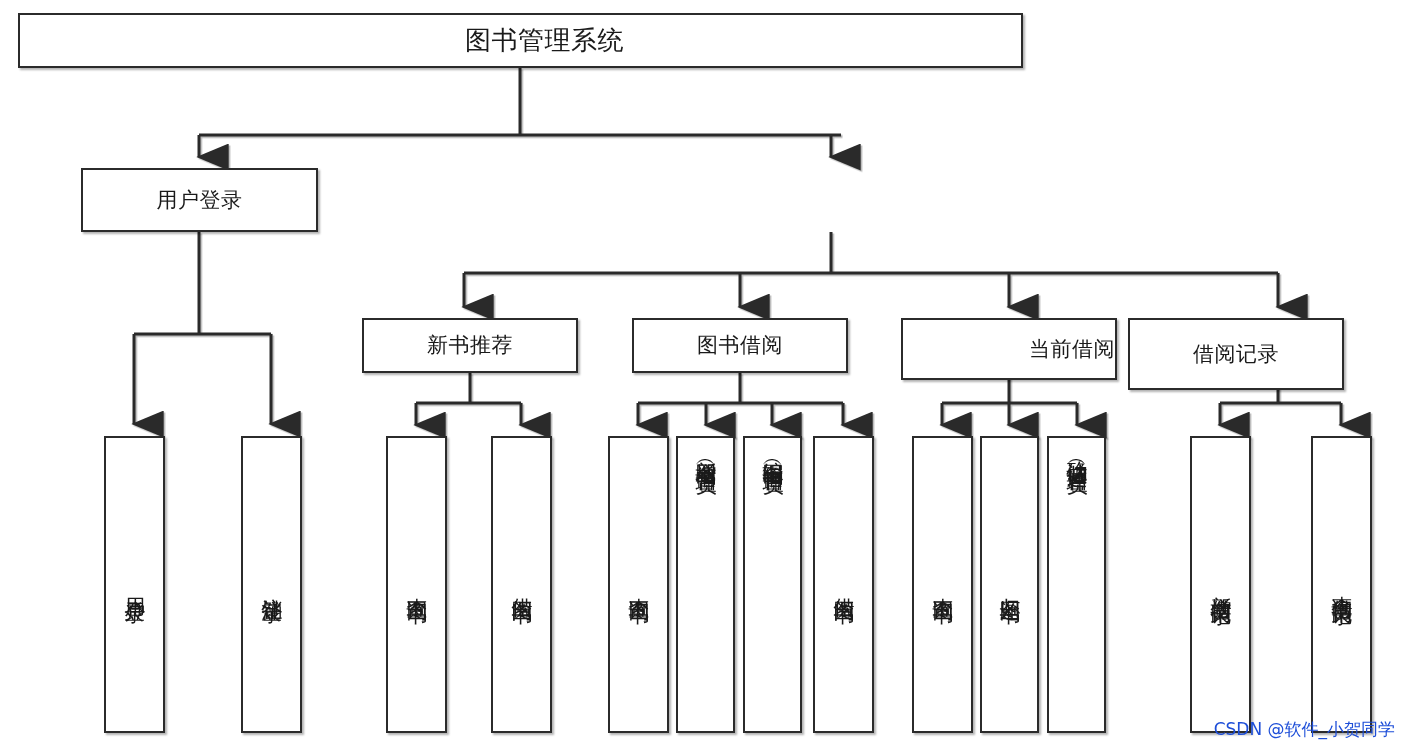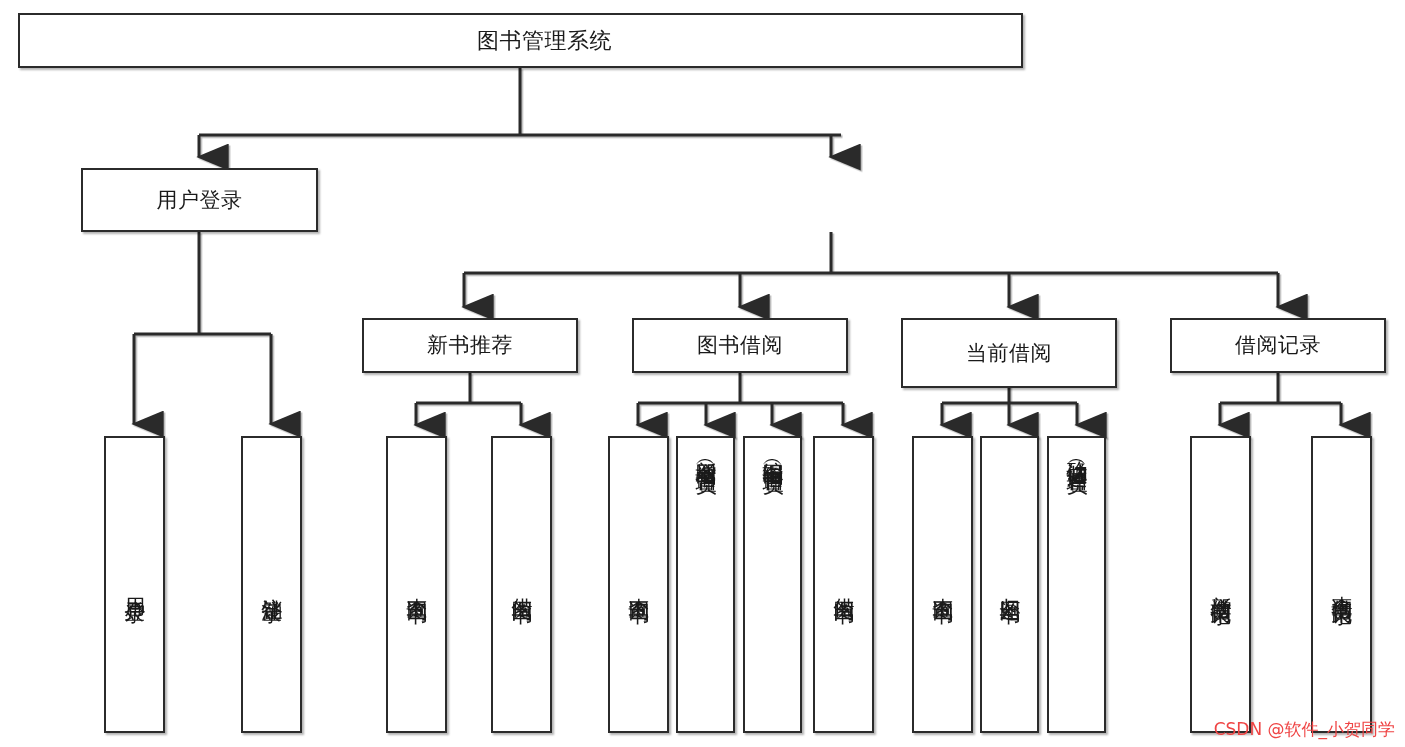--- a/index.html
+++ b/index.html
@@ -42,21 +42,21 @@
     color: #1a1a1a;
     line-height: 1.15;
     white-space: nowrap;
   }
   
   .node.horiz .node-label {
     font-size: 21px;
     letter-spacing: 0.5px;
   }
   .node.root .node-label {
-    font-size: 22px;
+    font-size: 26px;
     margin-left: 48px;
   }
   
   .node.leaf {
     align-items: flex-start;
     justify-content: center;
     padding-top: 6px;
   }
   .node.leaf .node-label {
     writing-mode: vertical-rl;
@@ -70,21 +70,21 @@
   
   .node.leaf.short {
     align-items: center;
     padding-top: 0;
   }
   .watermark {
     position: absolute;
     right: 10px;
     bottom: 6px;
     font-size: 17px;
-    color: #ef4444;
+    color: #1d4ed8;
     white-space: nowrap;
     z-index: 5;
     font-family: "DejaVu Sans", "Liberation Sans", sans-serif;
   }
 </style>
 </head>
 <body>
 
 <div id="canvas">
 
@@ -154,25 +154,25 @@
 
 
   <div class="node horiz" style="left:632px; top:318px; width:216px; height:55px;">
     <span class="node-label">图书借阅</span>
   </div>
 
   <div class="node horiz" style="left:362px; top:318px; width:216px; height:55px;">
     <span class="node-label">新书推荐</span>
   </div>
 
-  <div class="node horiz" style="left:901px; top:318px; width:216px; height:70px;">
+  <div class="node horiz" style="left:901px; top:318px; width:216px; height:62px;justify-content:flex-end;">
     <span class="node-label">当前借阅</span>
   </div>
 
-  <div class="node horiz" style="left:1170px; top:318px; width:216px; height:55px;">
+  <div class="node horiz" style="left:1128px; top:318px; width:216px; height:72px;">
     <span class="node-label">借阅记录</span>
   </div>
 
   <div class="node leaf short" style="left:104px; top:436px; width:61px; height:297px;">
     <span class="node-label">用户登录</span>
   </div>
 
   <div class="node leaf short" style="left:241px; top:436px; width:61px; height:297px;">
     <span class="node-label">注销登录</span>
   </div>

